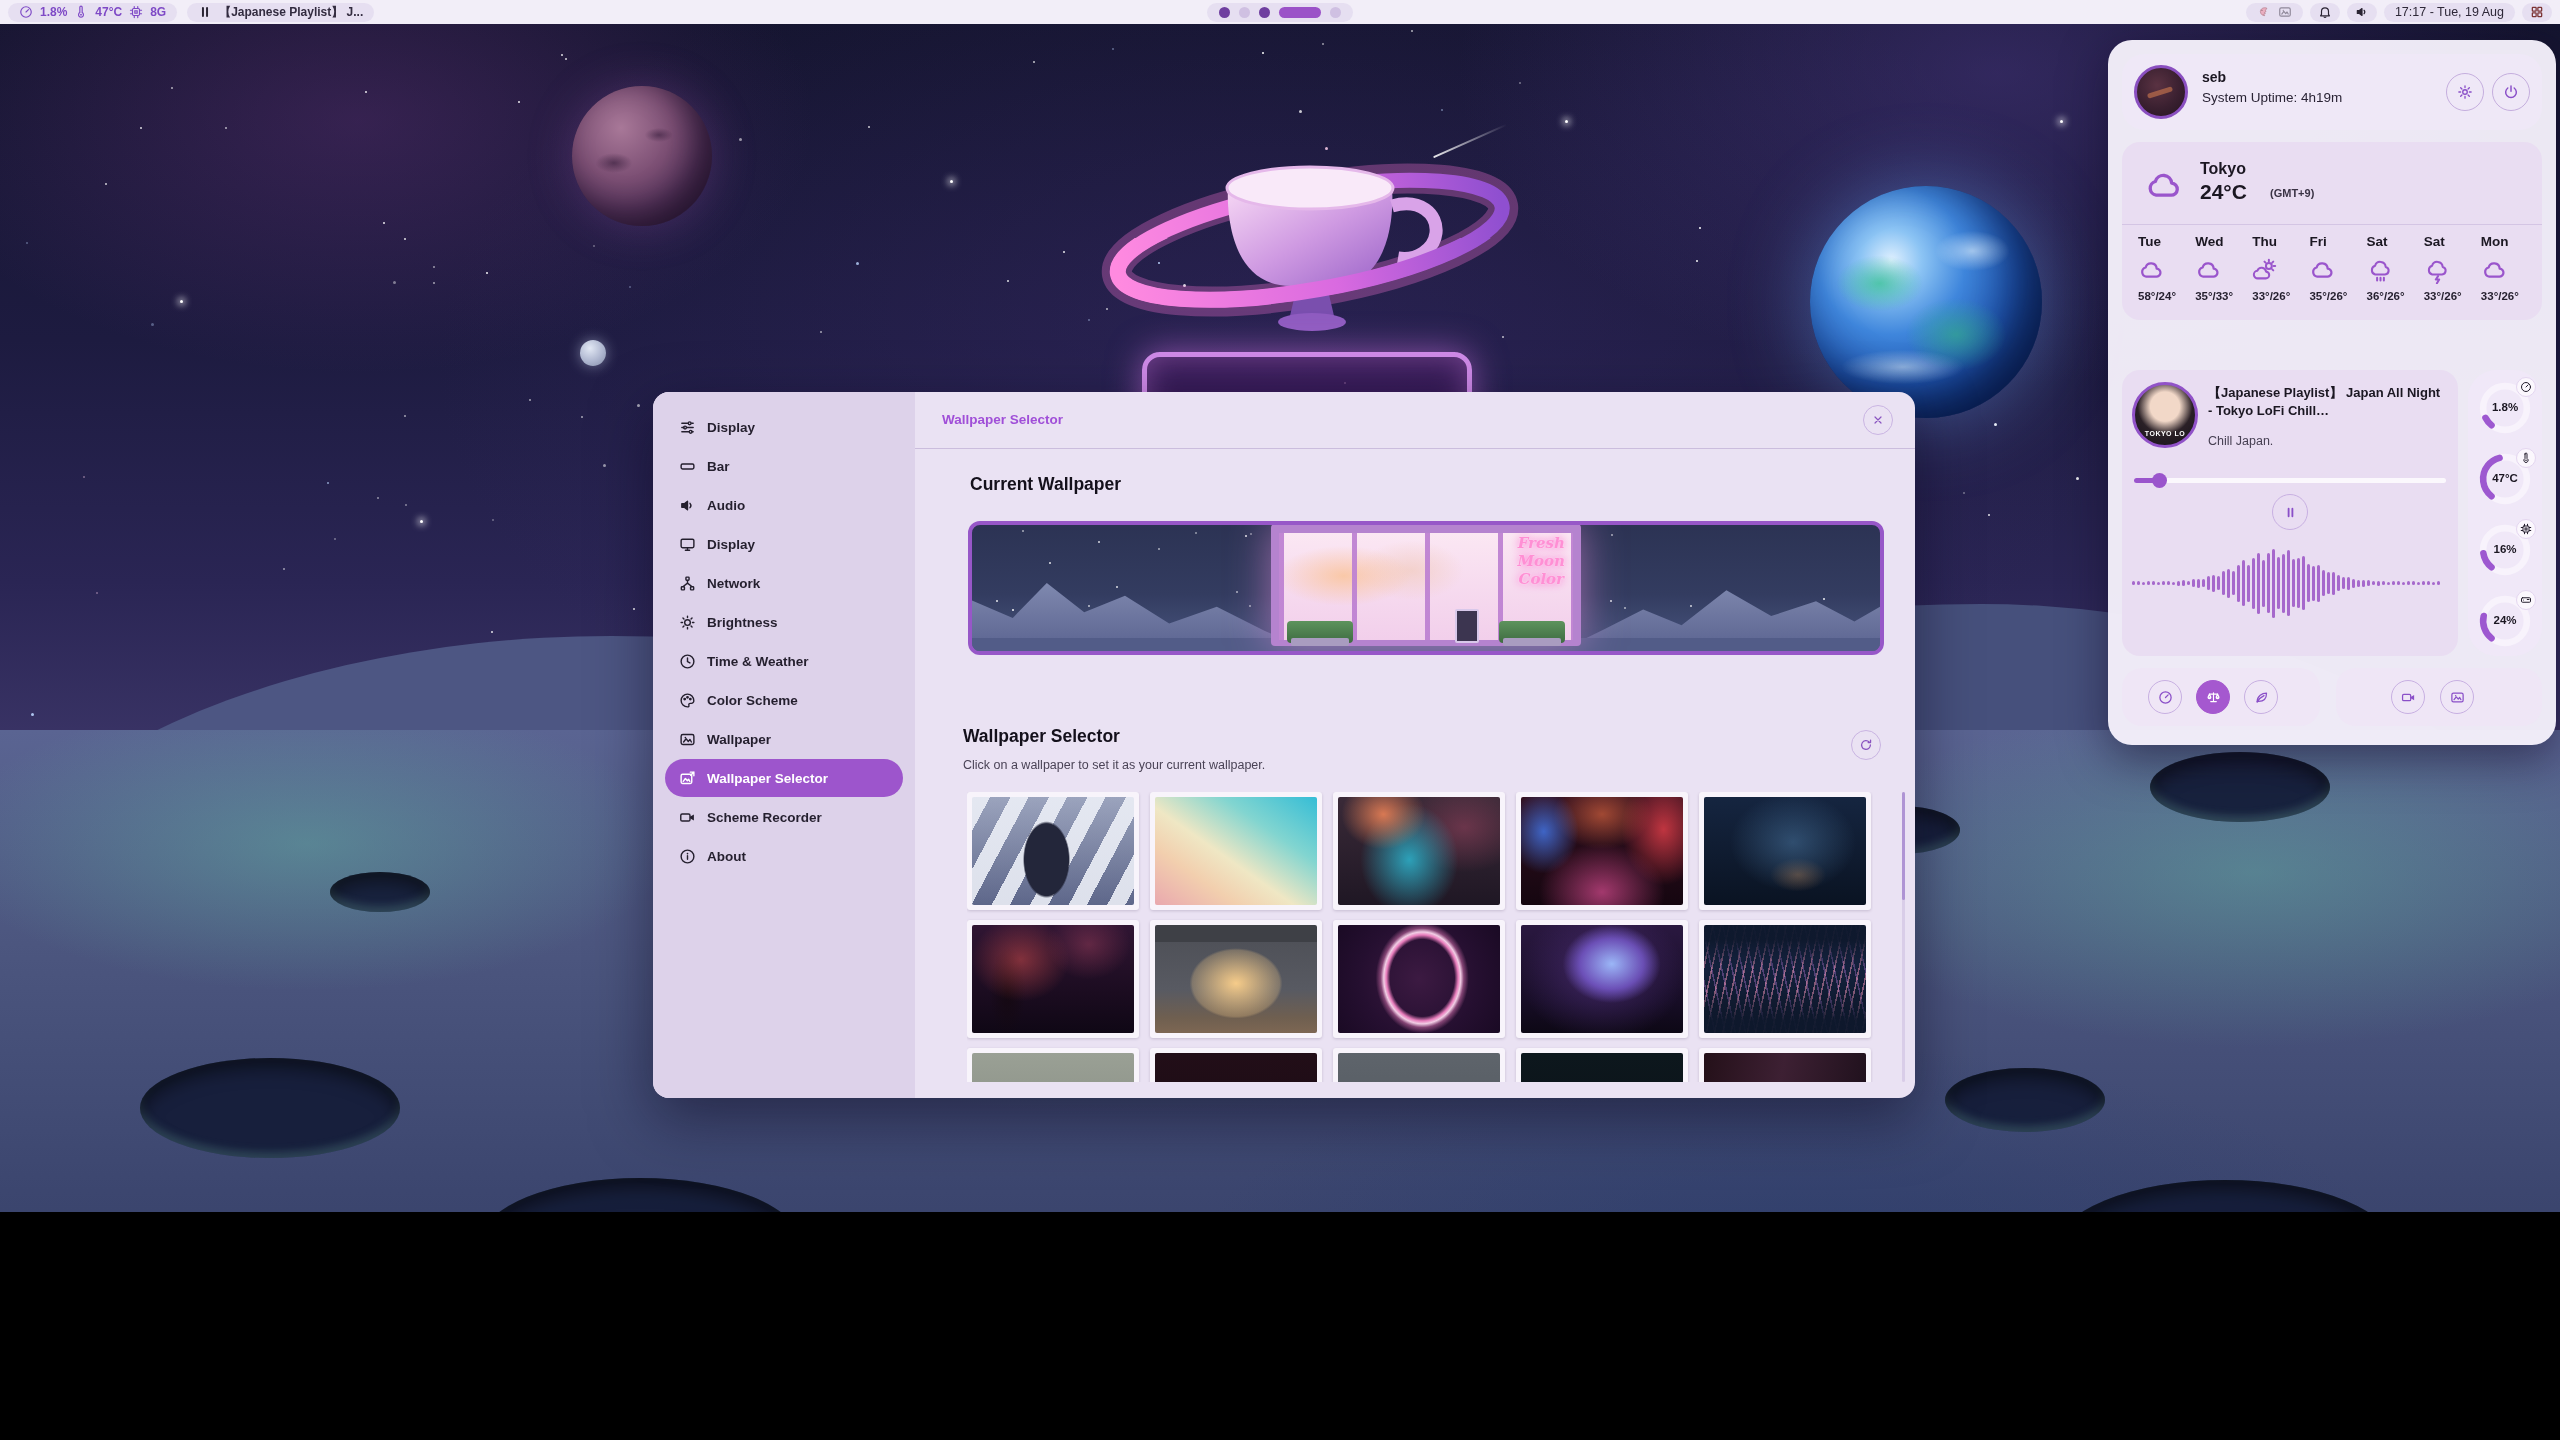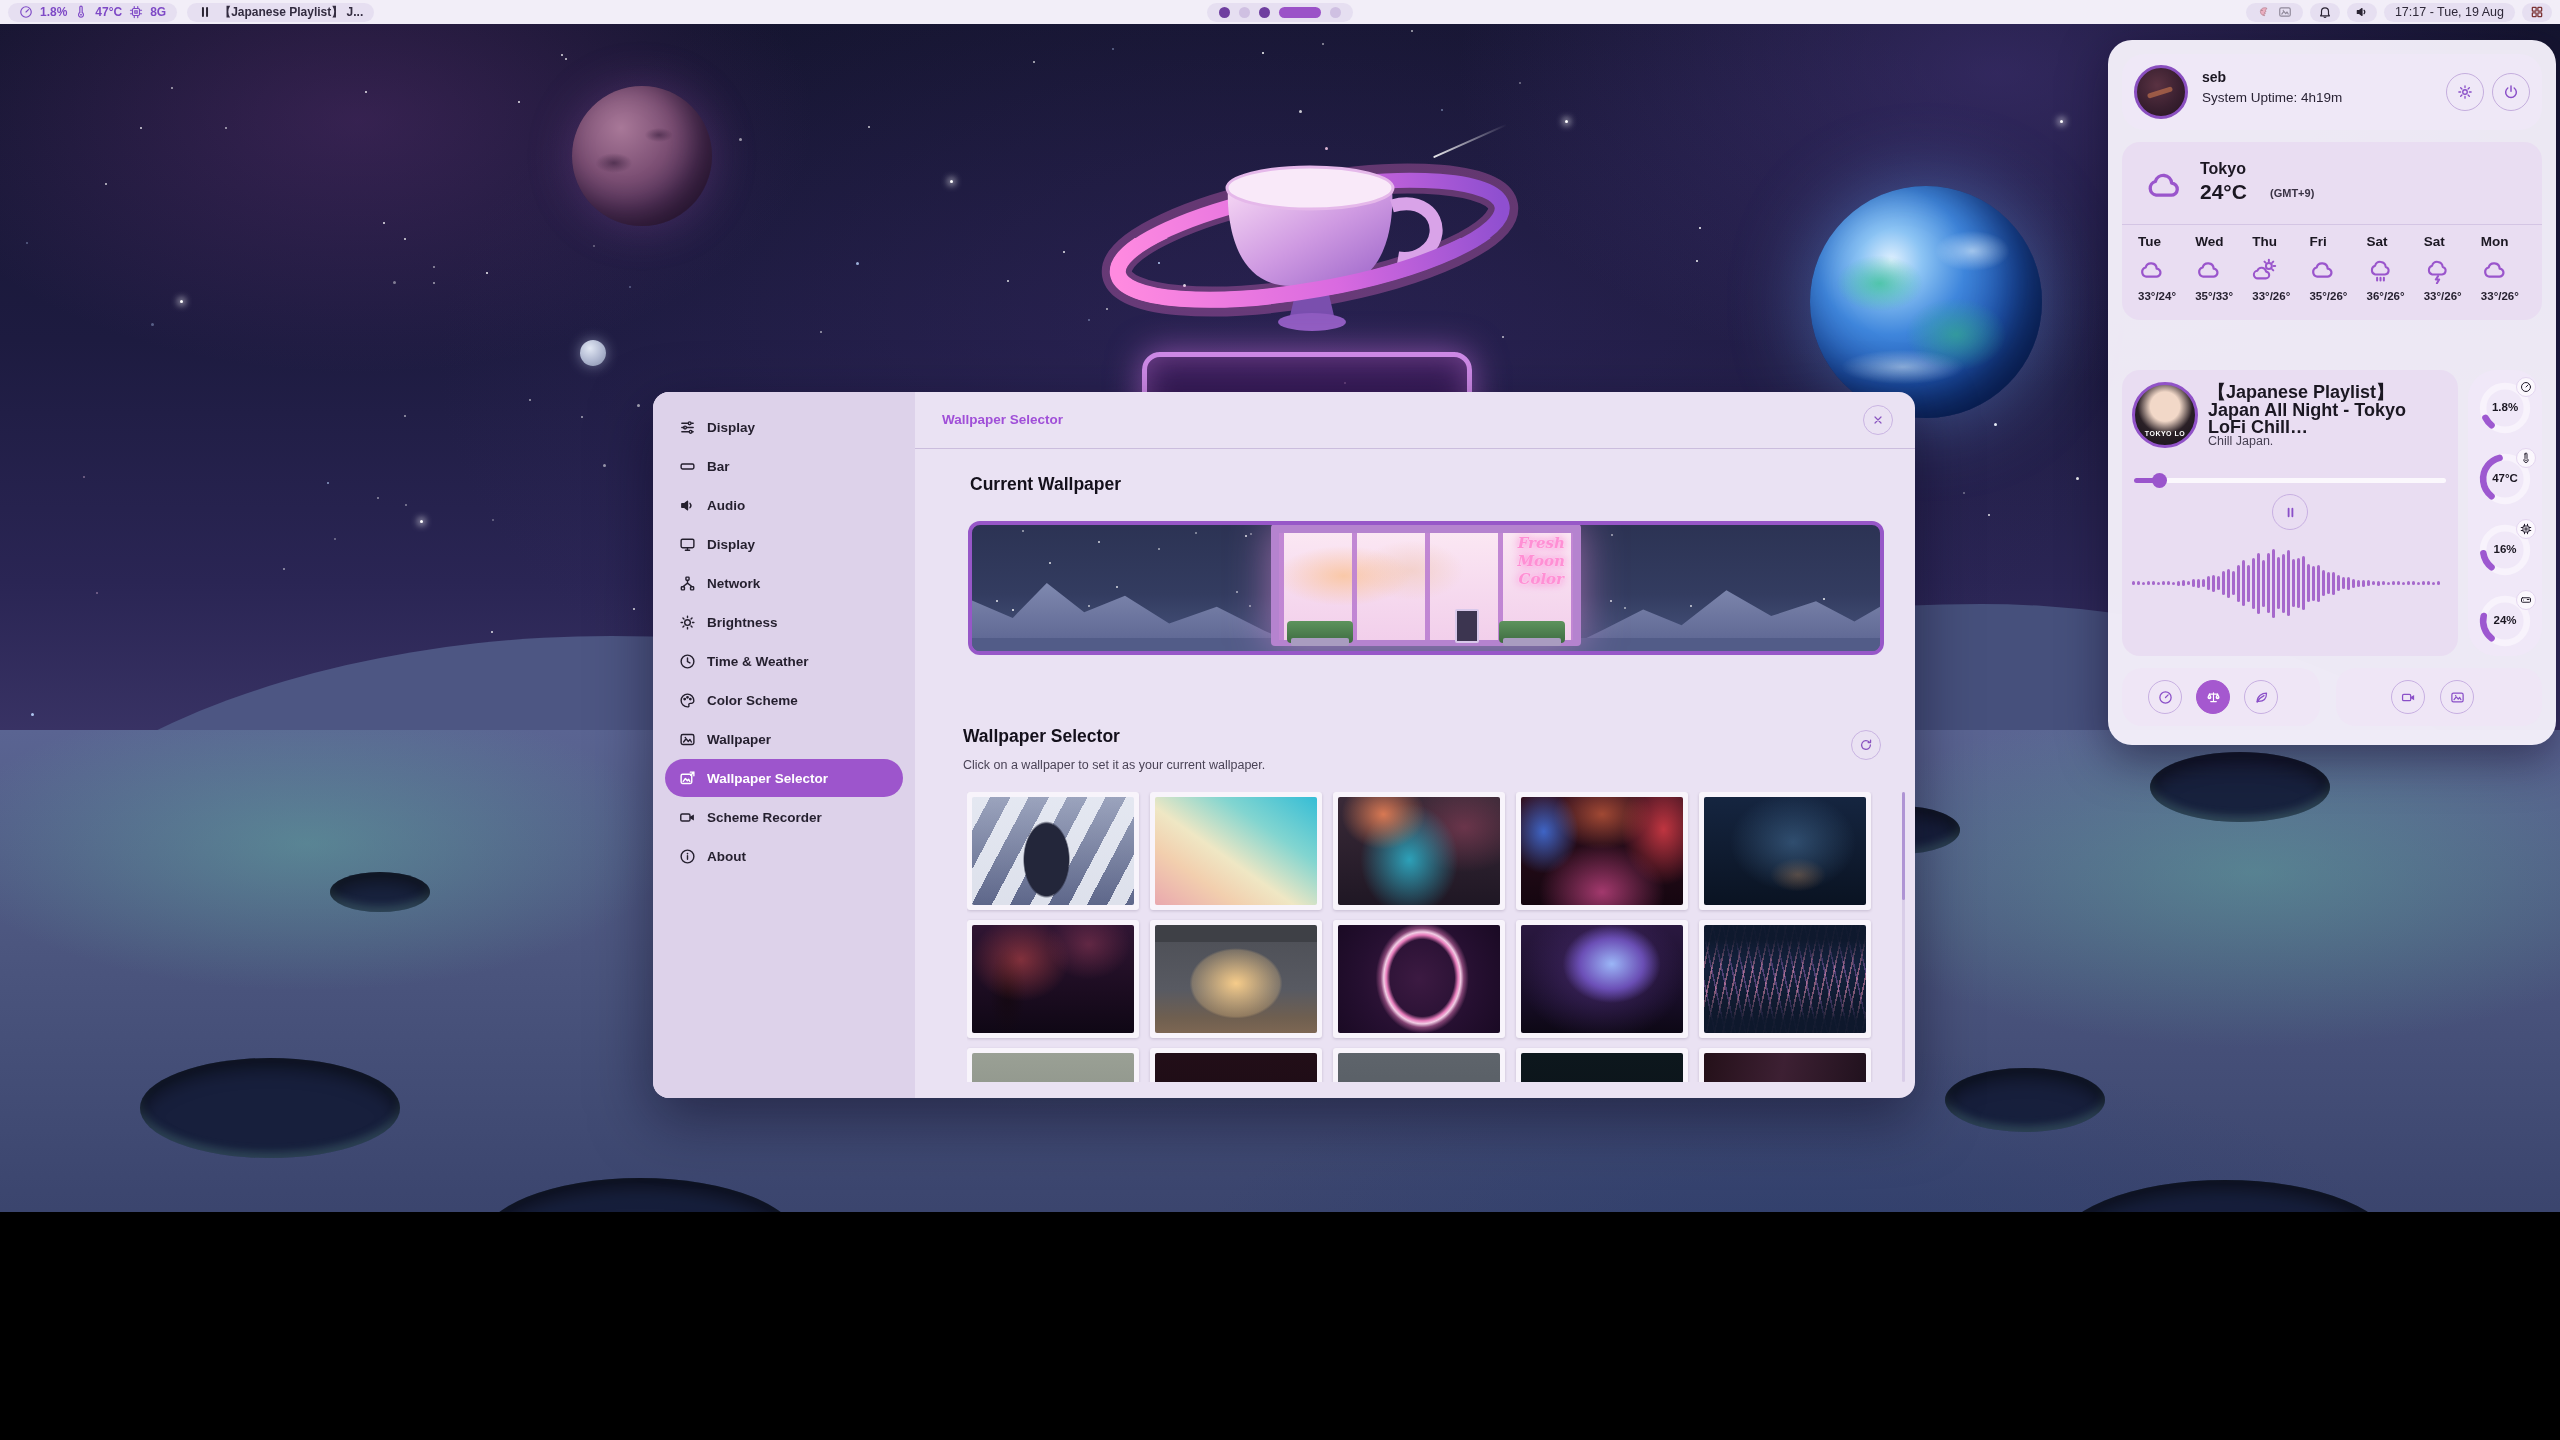--- a/index.html
+++ b/index.html
@@ -141,21 +141,21 @@
   .wdiv2{position:absolute;left:0;top:82px;width:420px;height:1px;background:#d4c5e4;}
   .days{position:absolute;left:10px;top:92px;width:400px;display:grid;grid-template-columns:repeat(7,1fr);}
   .day{text-align:left;padding-left:6px;}
   .dname{font-size:13.5px;font-weight:700;margin-bottom:8px;}
   .day .ic{width:27px;height:27px;color:#9a55cc;margin-bottom:6px;}
   .dtemps{font-size:11.5px;font-weight:600;color:#241f2e;}
   .mcard{left:14px;top:330px;width:336px;height:286px;}
   .mart{position:absolute;left:10px;top:12px;width:66px;height:66px;border-radius:50%;border:3px solid #9152c8;
     overflow:hidden;background:radial-gradient(circle at 50% 36%, #f2d8c8 0 30%, #2a2026 56%, #17121a 100%);}
   .mart span{position:absolute;left:0;right:0;bottom:8px;text-align:center;font-size:7px;font-weight:800;color:#fff;letter-spacing:.5px;}
-  .mtitle{position:absolute;left:86px;top:14px;width:240px;font-size:18px;line-height:17.5px;font-weight:700;}
+  .mtitle{position:absolute;left:86px;top:14px;width:240px;font-size:13px;line-height:17.5px;font-weight:700;}
   .msub{position:absolute;left:86px;top:64px;font-size:12.5px;font-weight:500;color:#463f52;}
   .slider{position:absolute;left:12px;top:108px;width:312px;height:5px;border-radius:3px;background:#fbf8fd;}
   .sfill{position:absolute;left:0;top:0;height:5px;width:22px;border-radius:3px;background:#9a54cc;}
   .sthumb{position:absolute;left:15px;top:-5px;width:15px;height:15px;border-radius:50%;background:#9a54cc;}
   .pausebtn{position:absolute;left:150px;top:124px;width:36px;height:36px;border-radius:50%;border:1.5px solid #c8b0e2;
     color:#8a4fc8;display:flex;align-items:center;justify-content:center;}
   .pausebtn .ic{width:13px;height:13px;}
   .wave{position:absolute;left:10px;top:172px;width:316px;height:82px;display:flex;align-items:center;gap:2px;}
   .wbar{width:3px;border-radius:2px;background:#a668cc;}
   .gcard{left:360px;top:330px;width:74px;height:286px;background:#f0e8f8;border-radius:28px;}
@@ -727,21 +727,21 @@
       <div class="wtz">(GMT+9)</div>
       <div class="wdiv2"></div>
       <div class="days" id="days">
           <div class="day">
     <div class="dname">Tue</div>
     <div class="ic">
               <svg viewBox="0 0 24 24" fill="none" stroke="currentColor" stroke-width="2" stroke-linecap="round" stroke-linejoin="round">
                 <path d="M7.3 17.5h8.8a3.6 3.6 0 0 0 .5-7.2 5 5 0 0 0-9.8-1 4.2 4.2 0 0 0 .5 8.2z"></path>
               </svg>
             </div>
-    <div class="dtemps">33°/24°</div>
+    <div class="dtemps">58°/24°</div>
   </div>
           <div class="day">
     <div class="dname">Wed</div>
     <div class="ic">
               <svg viewBox="0 0 24 24" fill="none" stroke="currentColor" stroke-width="2" stroke-linecap="round" stroke-linejoin="round">
                 <path d="M7.3 17.5h8.8a3.6 3.6 0 0 0 .5-7.2 5 5 0 0 0-9.8-1 4.2 4.2 0 0 0 .5 8.2z"></path>
               </svg>
             </div>
     <div class="dtemps">35°/33°</div>
   </div>

